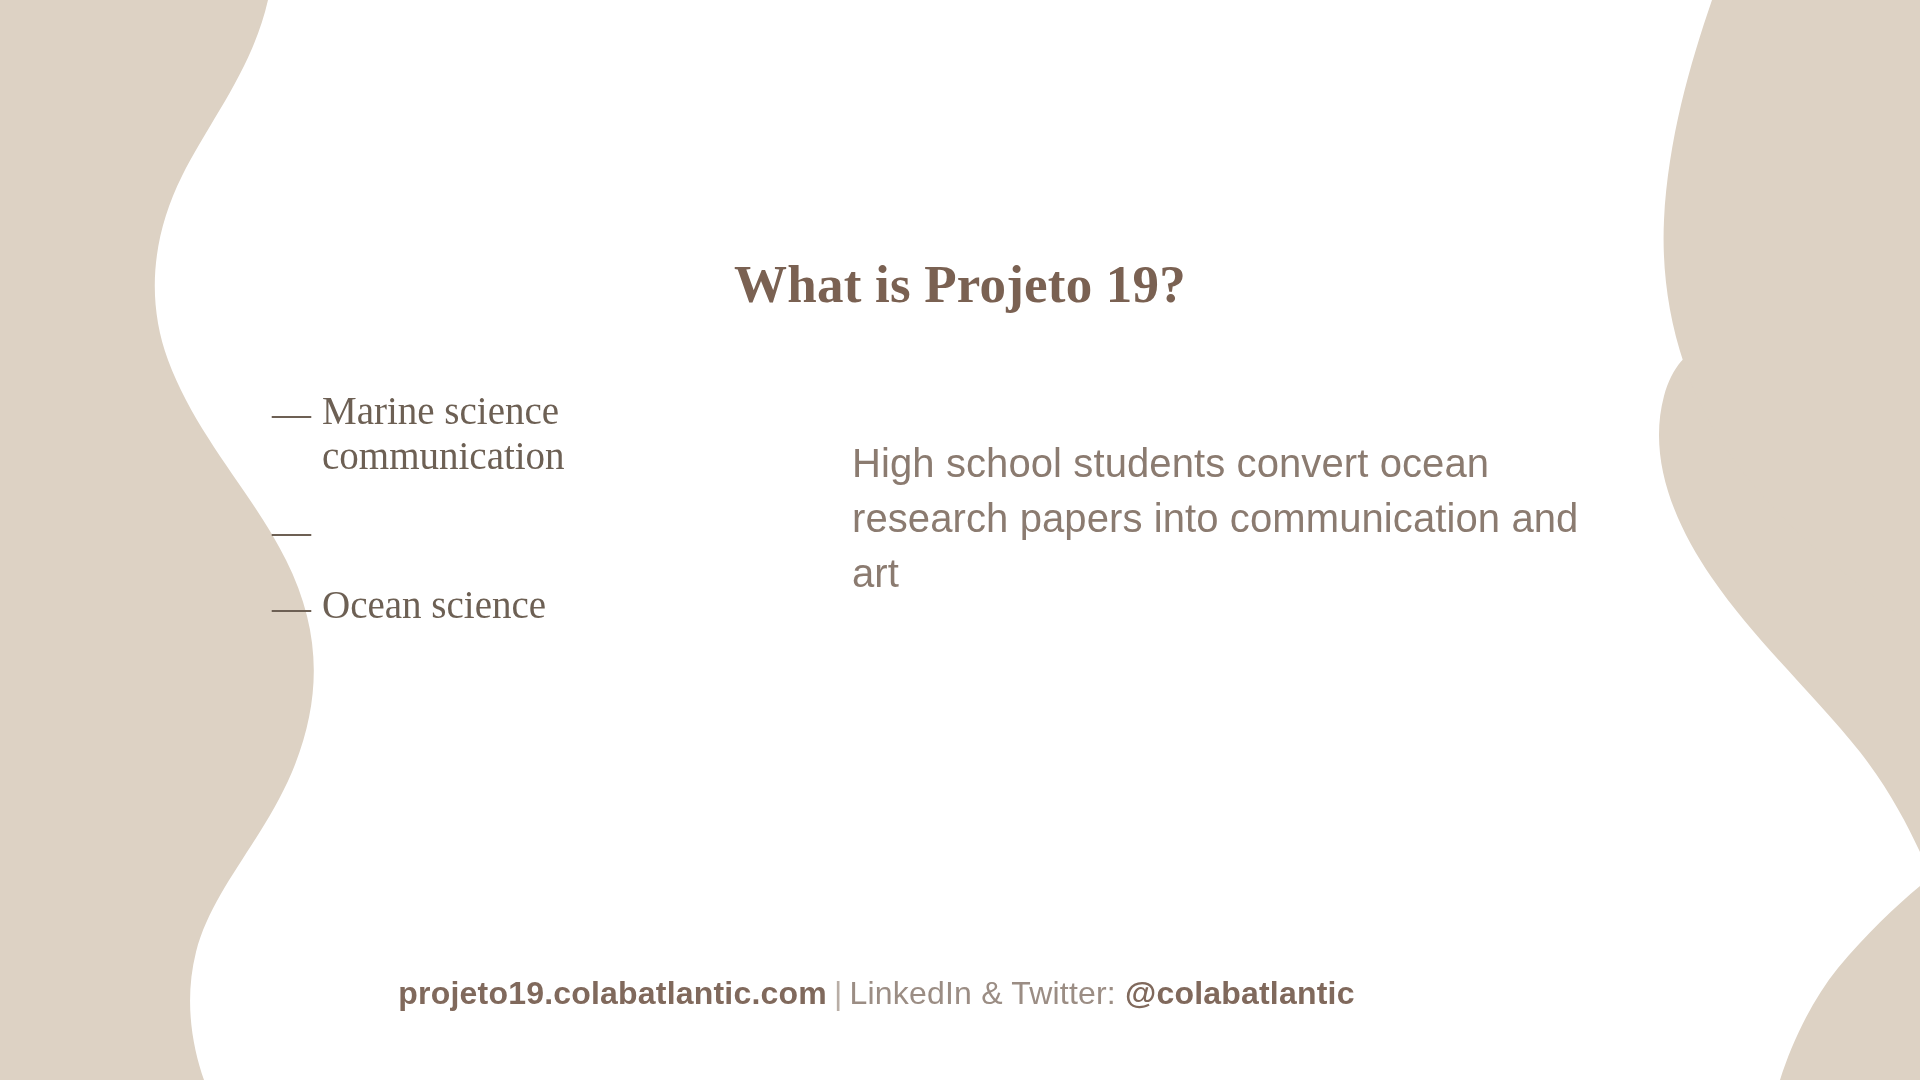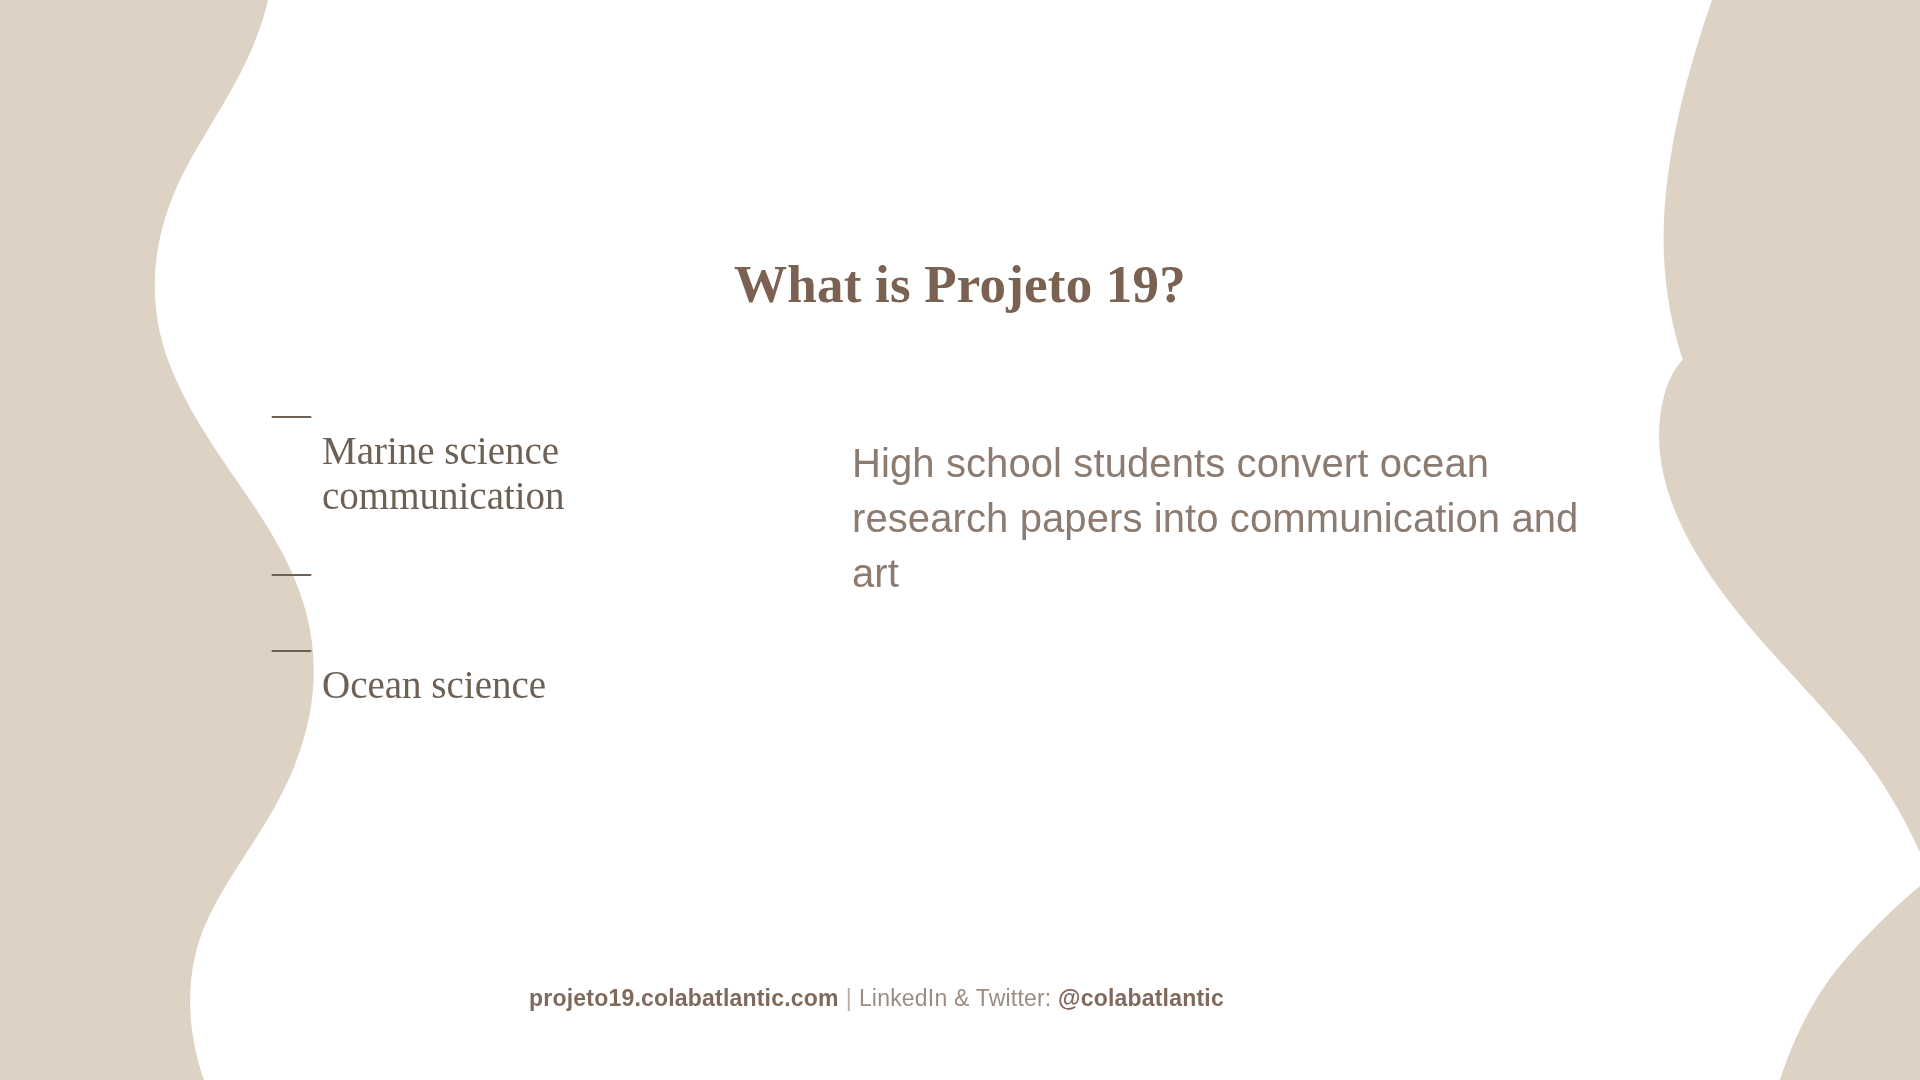--- a/index.html
+++ b/index.html
@@ -80,21 +80,20 @@
     margin-top: 2px;
     color: #6d6054;
     font-family: "Liberation Serif", "DejaVu Serif", serif;
     font-size: 39px;
     line-height: 1.16;
   }
 
   .bullet-text {
     flex: 1 1 auto;
     max-width: 330px;
-    margin-top: 40px;
   }
 
   .desc-col {
     padding-top: 8px;
   }
 
   .desc-item {
     font-family: "Liberation Sans", sans-serif;
     font-size: 40px;
     line-height: 1.38;
@@ -109,21 +108,21 @@
   }
 
   
   .footer {
     position: absolute;
     bottom: 68px;
     left: 0;
     width: 1753px;
     text-align: center;
     font-family: "Liberation Sans", sans-serif;
-    font-size: 23px;
+    font-size: 32px;
     white-space: nowrap;
     letter-spacing: 0.2px;
   }
 
   .footer-site {
     color: #80695c;
     font-weight: 600;
   }
 
   .footer-sep {

